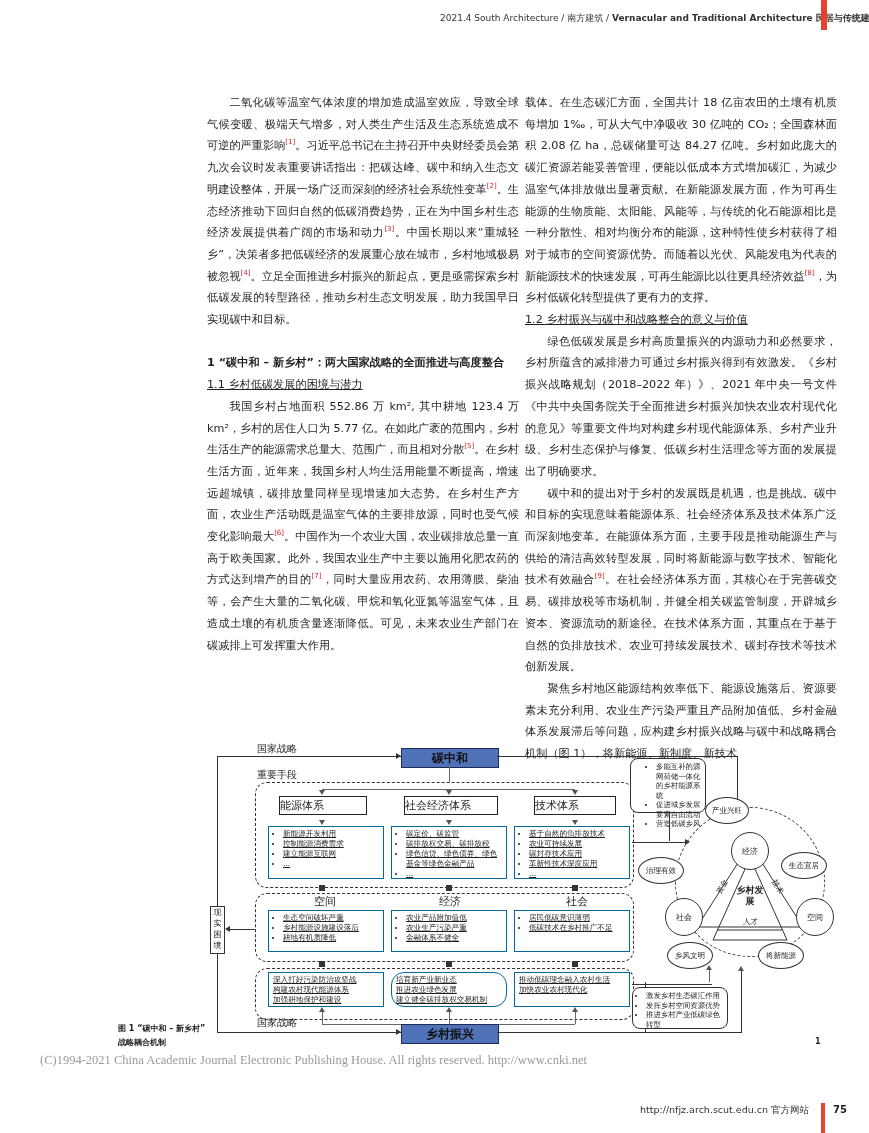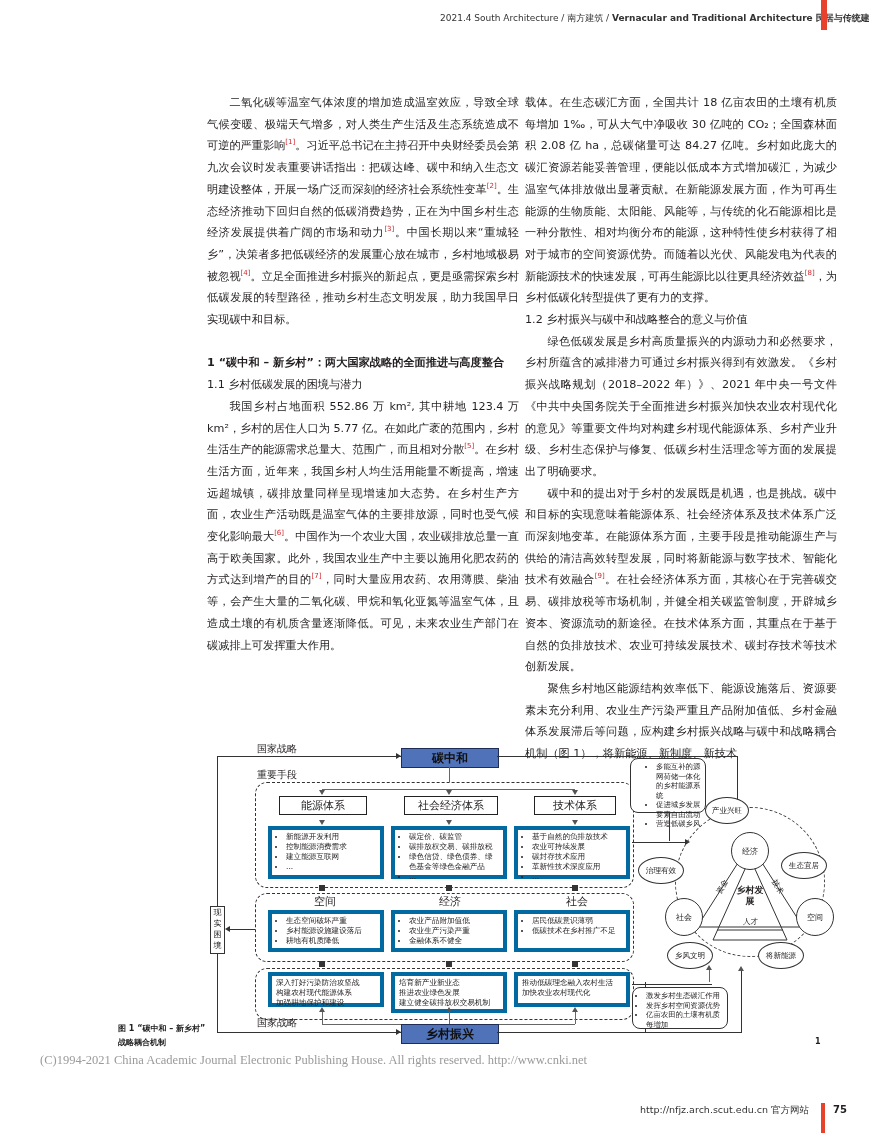--- a/index.html
+++ b/index.html
@@ -6,32 +6,32 @@
   body{width:869px;height:1133px;background:#fff;position:relative;overflow:hidden;font-family:"DejaVu Sans","Liberation Sans",sans-serif;color:#231f20;}
   .abs{position:absolute;}
   .header{left:440px;top:12px;width:400px;height:20px;font-size:9px;color:#333;white-space:nowrap;}
   .header .journal-part{font-weight:normal;}
   .header .section-part{font-weight:bold;}
   .header-bar{left:821px;top:0px;width:6px;height:30px;background:#e8412c;}
   .col{position:absolute;top:92px;width:312px;font-size:11.2px;line-height:21.7px;text-align:justify;}
   .col p{margin:0;}
   .col .ind{text-indent:2em;}
   .col .h1{font-weight:bold;}
-  .col .h2{font-weight:normal;}
+  .col .h2{font-weight:normal;text-decoration:underline;}
   .col .h0{font-weight:bold;}
   .col .gap{height:21.7px;}
   sup.ref{color:#d2232a;font-size:7px;line-height:0;}
   .left-col{left:207px;}
   .right-col{left:525px;}
   
   .fig{left:205px;top:742px;width:640px;height:295px;font-size:8px;}
   .blue-box{position:absolute;background:#4f72b8;border:1.5px solid #1f2c55;color:#111;font-weight:bold;font-size:12px;text-align:center;line-height:18px;}
   .dash{position:absolute;border:1.3px dashed #333;border-radius:12px;}
-  .hdr-box{position:absolute;border:1.3px solid #222;background:#fff;text-align:center;font-size:11px;line-height:17px;}
-  .item-box{position:absolute;border:4px solid #0369a1;background:#fff;font-size:7.6px;line-height:10px;padding:2px 4px;box-sizing:border-box;}
+  .hdr-box{position:absolute;border:1.3px solid #222;background:#fff;text-align:left;font-size:11px;line-height:17px;}
+  .item-box{position:absolute;border:1px solid #0369a1;background:#fff;font-size:7.6px;line-height:10px;padding:2px 4px;box-sizing:border-box;text-decoration:underline;}
   .item-box ul{margin:0;padding-left:10px;}
   .item-box li{margin:0;}
   .lbl{position:absolute;font-size:10px;}
   .cat{position:absolute;font-size:11px;text-align:center;}
   .line{position:absolute;background:#333;}
   .gline{position:absolute;background:#666;}
   .rbox{position:absolute;border:1px solid #333;border-radius:8px;background:#fff;font-size:7.4px;line-height:9.5px;padding:3px 4px;box-sizing:border-box;}
   .rbox ul{margin:0;padding-left:9px;}
   .ellipse{position:absolute;border:1px solid #333;border-radius:50%;background:#fff;font-size:7.6px;line-height:9px;text-align:center;display:flex;align-items:center;justify-content:center;box-sizing:border-box;}
   .circle{position:absolute;border:1px solid #333;border-radius:50%;background:#fff;font-size:8px;text-align:center;display:flex;align-items:center;justify-content:center;box-sizing:border-box;}
@@ -168,21 +168,21 @@
   <div class="thick-down" style="left:114px;top:219px;"></div>
   <div class="thick-down" style="left:241px;top:219px;"></div>
   <div class="thick-down" style="left:367px;top:219px;"></div>
 
   <div class="dash" style="left:50px;top:226px;width:377px;height:50px;"></div>
   <div class="item-box" style="left:63px;top:230px;width:116px;height:35px;">
     <div>深入打好污染防治攻坚战</div>
     <div>构建农村现代能源体系</div>
     <div>加强耕地保护和建设</div>
   </div>
-  <div class="item-box" style="left:186px;top:230px;width:116px;height:41px;">
+  <div class="item-box" style="left:186px;top:230px;width:116px;height:35px;border-radius:13px;">
     <div>培育新产业新业态</div>
     <div>推进农业绿色发展</div>
     <div>建立健全碳排放权交易机制</div>
   </div>
   <div class="item-box" style="left:309px;top:230px;width:116px;height:35px;">
     <div>推动低碳理念融入农村生活</div>
     <div>加快农业农村现代化</div>
   </div>
 
   <div class="gline" style="left:117px;top:282px;width:253px;height:1px;"></div>
@@ -233,21 +233,21 @@
   <div class="abs" style="left:565px;top:140px;font-size:7.5px;transform:rotate(60deg);">技术</div>
   <div class="abs" style="left:538px;top:175px;font-size:7.5px;">人才</div>
 
   <div class="line" style="left:507px;top:242px;width:1px;height:0;"></div>
   <div class="gline" style="left:504px;top:226px;width:1px;height:14px;"></div>
   <div class="arrowhead-up" style="left:501px;top:223px;"></div>
   <div class="rbox" style="left:427px;top:245px;width:96px;height:42px;">
     <ul>
       <li>激发乡村生态碳汇作用</li>
       <li>发挥乡村空间资源优势</li>
-      <li>亿亩农田的土壤有机质每增加</li>
+      <li>推进乡村产业低碳绿色转型</li>
     </ul>
   </div>
   <div class="line" style="left:292px;top:290px;width:245px;height:1px;"></div>
   <div class="line" style="left:536px;top:228px;width:1px;height:63px;"></div>
   <div class="arrowhead-up" style="left:533px;top:224px;"></div>
 </div>
 
 <div class="abs fignum">1</div>
 
 <div class="abs caption">

